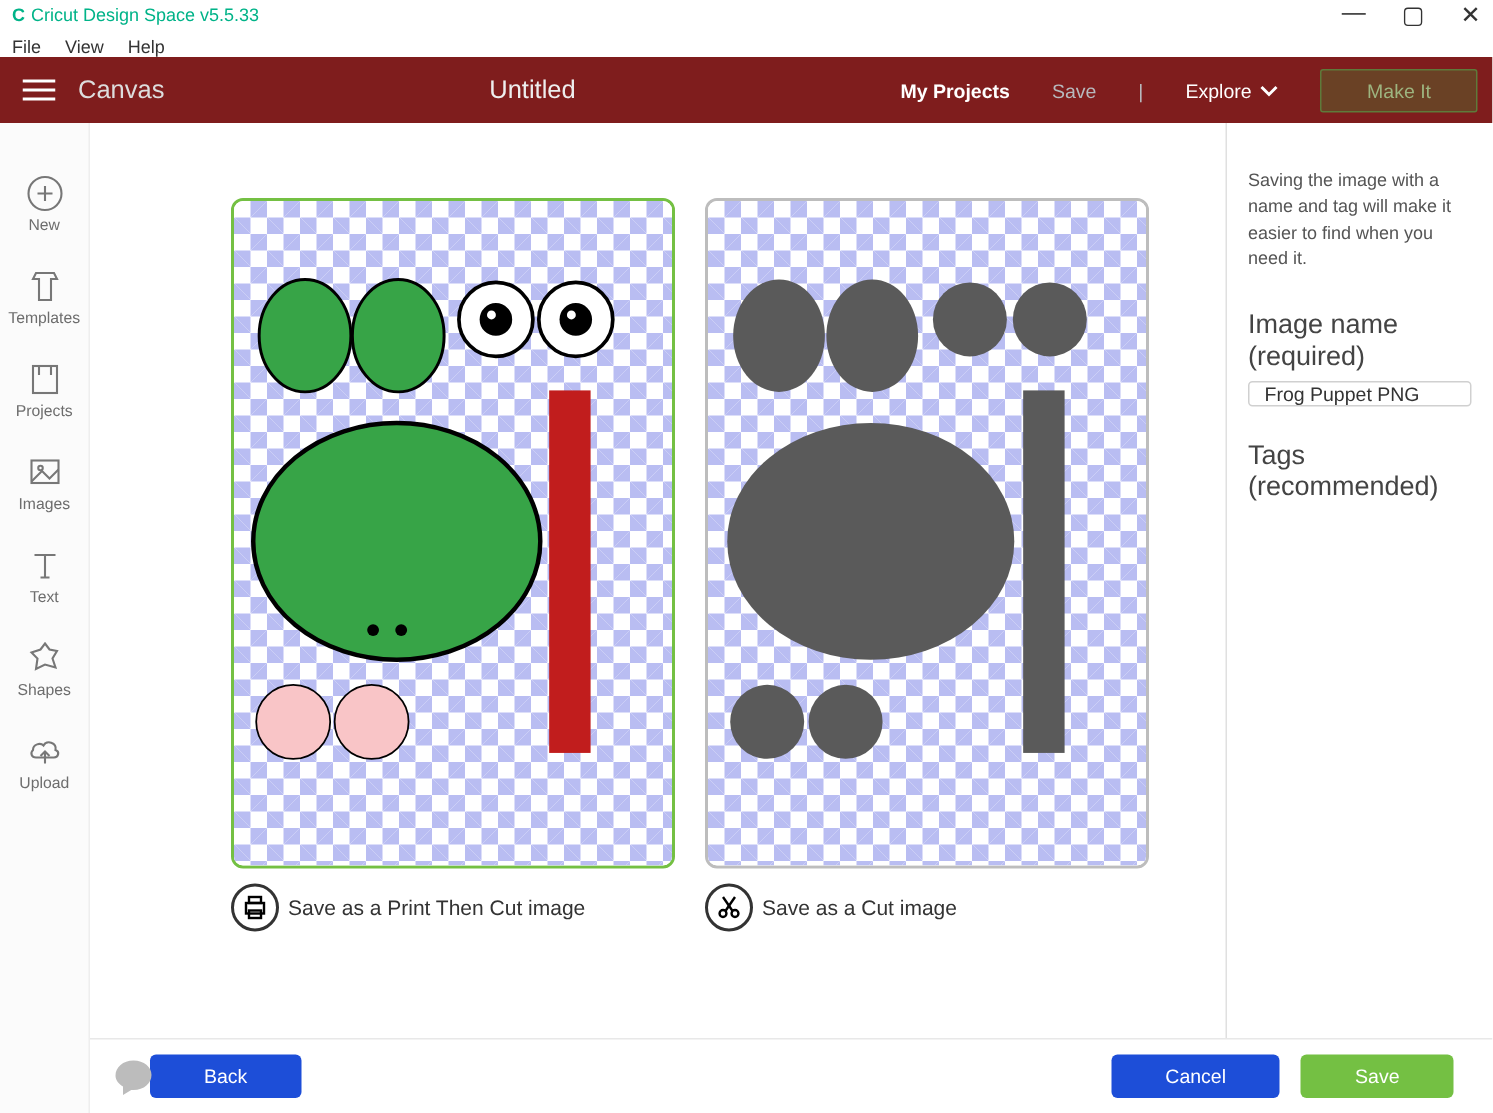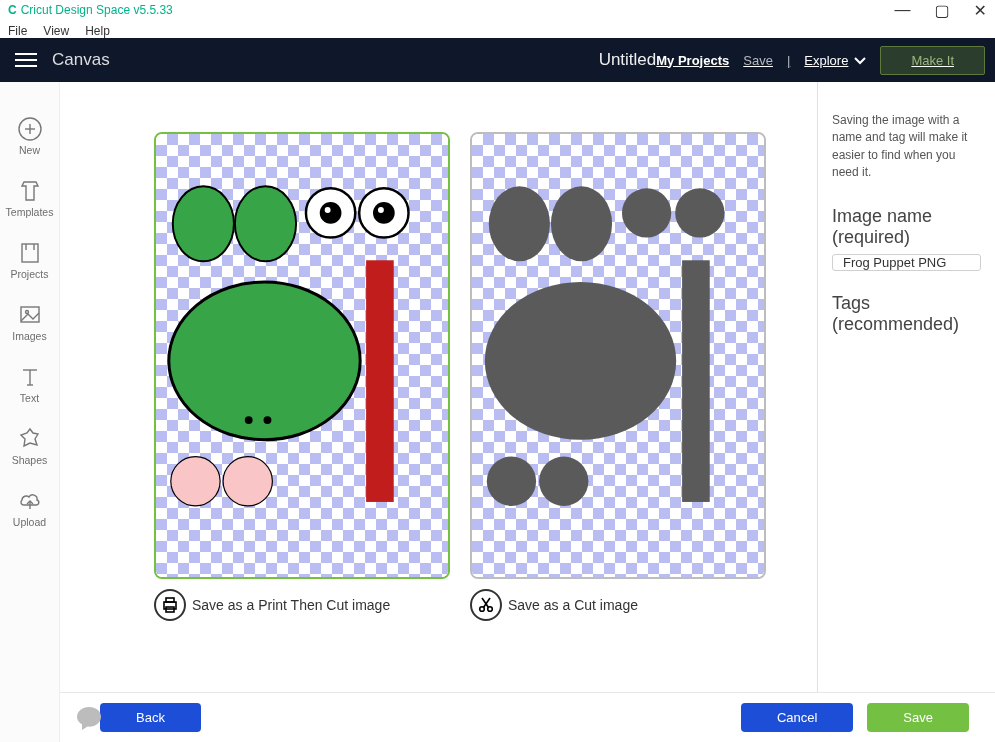--- a/index.html
+++ b/index.html
@@ -5,26 +5,26 @@
   * { box-sizing: border-box; margin: 0; padding: 0; font-family: -apple-system, BlinkMacSystemFont, "Segoe UI", Arial, sans-serif; }
   body { width: 995px; height: 742px; background: #fff; overflow: hidden; font-size: 13px; color: #333; }
 
   .titlebar { display: flex; align-items: center; justify-content: space-between; height: 20px; padding: 0 8px; }
   .titlebar-left { display: flex; align-items: center; gap: 4px; color: #00b388; font-size: 12px; }
   .titlebar-left .logo { color: #00b388; font-weight: 600; }
   .win-controls { display: flex; gap: 24px; font-size: 16px; color: #333; }
 
   .menubar { display: flex; gap: 16px; padding: 4px 8px; font-size: 12px; color: #333; height: 18px; }
 
-  .appbar { background: #0f172a; height: 44px; display: flex; align-items: center; color: #fff; }
+  .appbar { background: #7f1d1d; height: 44px; display: flex; align-items: center; color: #fff; }
   .hamburger { width: 52px; display: flex; align-items: center; justify-content: center; }
   .hamburger svg { stroke: #fff; }
   .appbar-title { font-size: 17px; font-weight: 400; color: #ddd; }
-  .appbar-center { flex: 1; text-align: right; font-size: 17px; color: #eee; }
-  .appbar-right { display: flex; align-items: center; gap: 14px; padding-right: 10px; font-size: 13px; text-decoration: underline; }
+  .appbar-center { flex: 1; text-align: center; font-size: 17px; color: #eee; }
+  .appbar-right { display: flex; align-items: center; gap: 28px; padding-right: 10px; font-size: 13px; }
   .appbar-item { color: #fff; cursor: pointer; }
   .appbar-item.soft { color: #b7b9bd; }
   .appbar-sep { color: #b7b9bd; }
   .explore { display: inline-flex; align-items: flex-end; gap: 6px; }
   .makeit { background: #4f6f2f70; border: 1px solid #5e7a3a; color: #9db47f; padding: 6px 30px; border-radius: 2px; font-size: 13px; }
 
   .workspace { display: flex; height: calc(742px - 20px - 18px - 44px); }
   .lefttools { width: 60px; background: #fbfbfb; border-right: 1px solid #eee; display: flex; flex-direction: column; align-items: center; padding-top: 30px; gap: 14px; }
   .tool { display: flex; flex-direction: column; align-items: center; gap: 2px; color: #6d6d6d; font-size: 10.5px; cursor: pointer; padding: 4px 0; width: 100%; }
   .tool svg { stroke: #777; }

